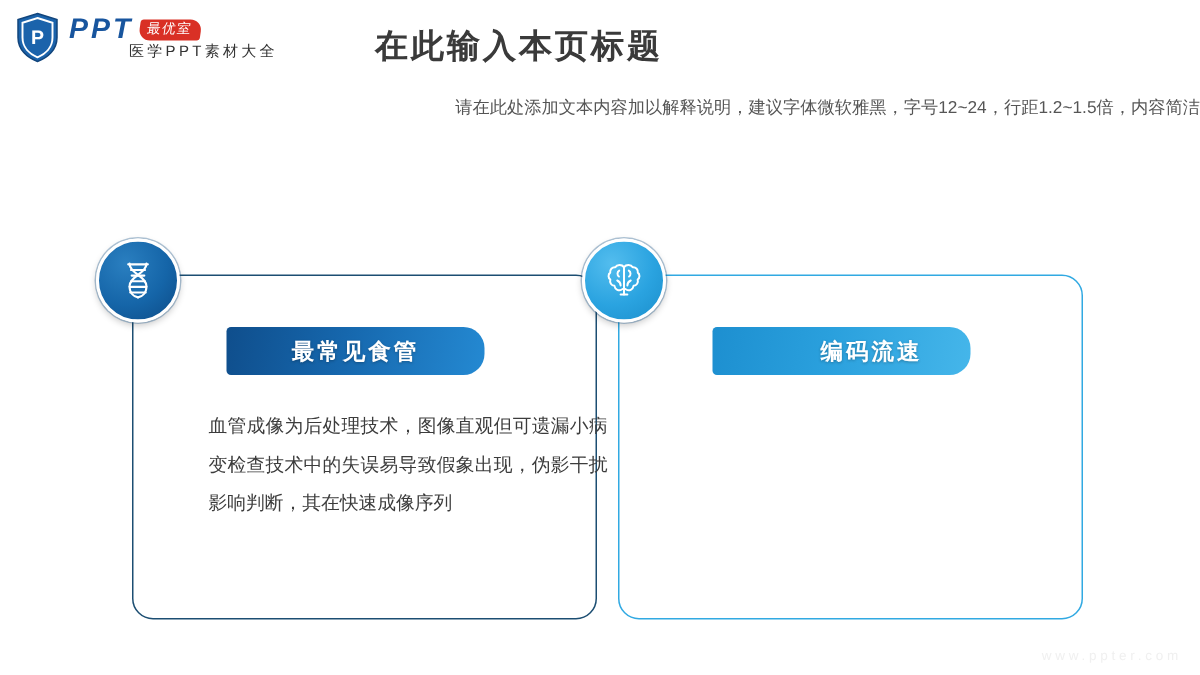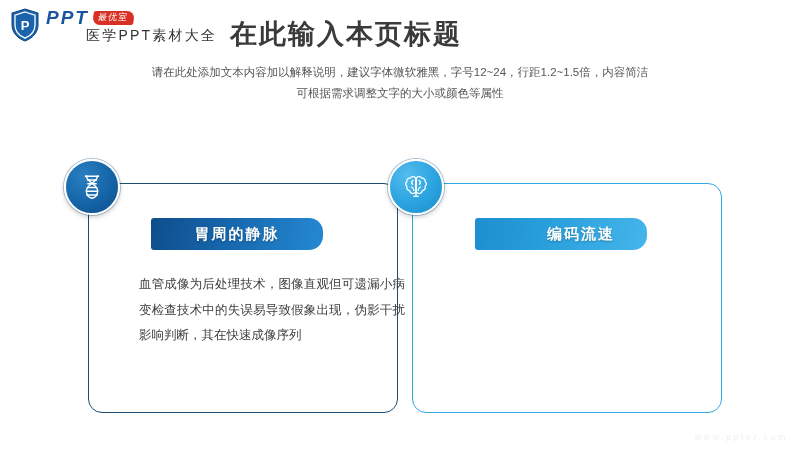--- a/index.html
+++ b/index.html
@@ -37,43 +37,43 @@
     background: #d93025;
     color: #ffffff;
     font-size: 9px;
     padding: 2px 6px 2px 5px;
     border-radius: 2px 8px 2px 8px;
     letter-spacing: 1px;
     line-height: 1.1;
     transform: skewX(-8deg);
   }
   .logo-sub {
-    font-size: 14px;
+    font-size: 10px;
     color: #333333;
     letter-spacing: 2.2px;
     line-height: 1;
     padding-left: 40px;
   }
 
   
   .page-title {
     position: absolute;
     left: 0; top: 16px;
     width: 692px;
     text-align: center;
-    font-size: 27px;
+    font-size: 22px;
     font-weight: bold;
     color: #3a3a3a;
     letter-spacing: 2px;
   }
   .page-subtitle {
     position: absolute;
     left: 0; top: 62px;
     width: 800px;
-    text-align: center;
+    text-align: right;
     font-size: 11.5px;
     color: #555555;
     line-height: 1.85;
   }
   .page-subtitle .line { display: block; }
 
   
   .card {
     position: absolute;
     top: 183px;
@@ -154,37 +154,36 @@
         <span class="logo-ppt">PPT</span>
         <span class="logo-badge">最优室</span>
       </div>
       <span class="logo-sub">医学PPT素材大全</span>
     </div>
   </div>
 
   <div class="page-title">在此输入本页标题</div>
   <div class="page-subtitle">
     <span class="line">请在此处添加文本内容加以解释说明，建议字体微软雅黑，字号12~24，行距1.2~1.5倍，内容简洁</span>
-    <span class="line">可根据需求调整文字的大小或颜色等属性</span>
   </div>
 
   <div class="card card-left">
     <div class="icon-badge dna">
       <svg viewBox="0 0 32 32" fill="none" stroke="#ffffff" stroke-width="1.5" stroke-linecap="round">
         <path d="M10 4 C10 11, 22 13, 22 20 C22 25, 19 27.5, 16 28"></path>
         <path d="M22 4 C22 11, 10 13, 10 20 C10 25, 13 27.5, 16 28"></path>
         <path d="M9 4.5 H23"></path>
         <path d="M11 8.5 H21"></path>
         <path d="M11.5 12.5 H20.5"></path>
         <path d="M11 16.5 H21"></path>
         <path d="M10 20.5 H22"></path>
         <path d="M10.5 24.5 H21.5"></path>
       </svg>
     </div>
-    <div class="ribbon ribbon-left">胃周的静脉</div>
+    <div class="ribbon ribbon-left">最常见食管</div>
     <div class="card-body">血管成像为后处理技术，图像直观但可遗漏小病变检查技术中的失误易导致假象出现，伪影干扰影响判断，其在快速成像序列</div>
   </div>
 
   <div class="card card-right">
     <div class="icon-badge brain">
       <svg viewBox="0 0 32 32" fill="none" stroke="#ffffff" stroke-width="1.4" stroke-linecap="round" stroke-linejoin="round">
         <path d="M16 6.5 C14.5 4.5, 11 4.5, 9.8 6.6 C7.5 6.4, 5.8 8.3, 6.2 10.4
                  C4.6 11.6, 4.6 14.2, 6.3 15.3 C5.6 17.4, 7 19.6, 9.2 19.8
                  C9.6 22.4, 12.4 23.8, 14.4 22.4 L16 21.5 Z"></path>
         <path d="M16 6.5 C17.5 4.5, 21 4.5, 22.2 6.6 C24.5 6.4, 26.2 8.3, 25.8 10.4

